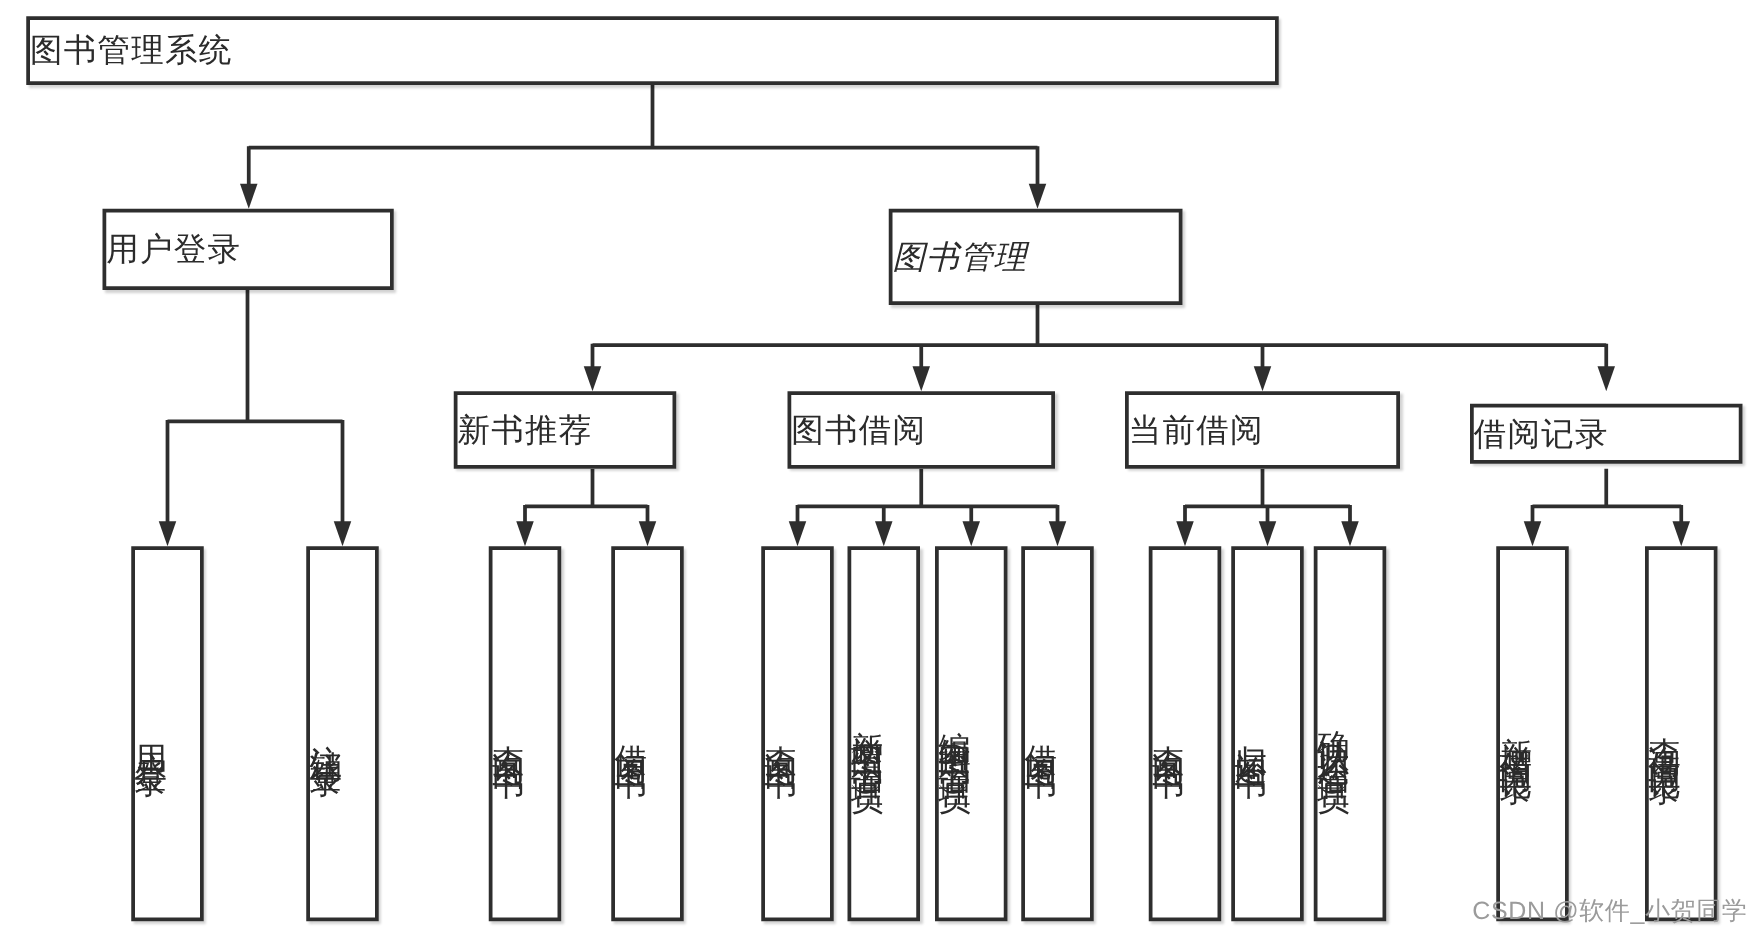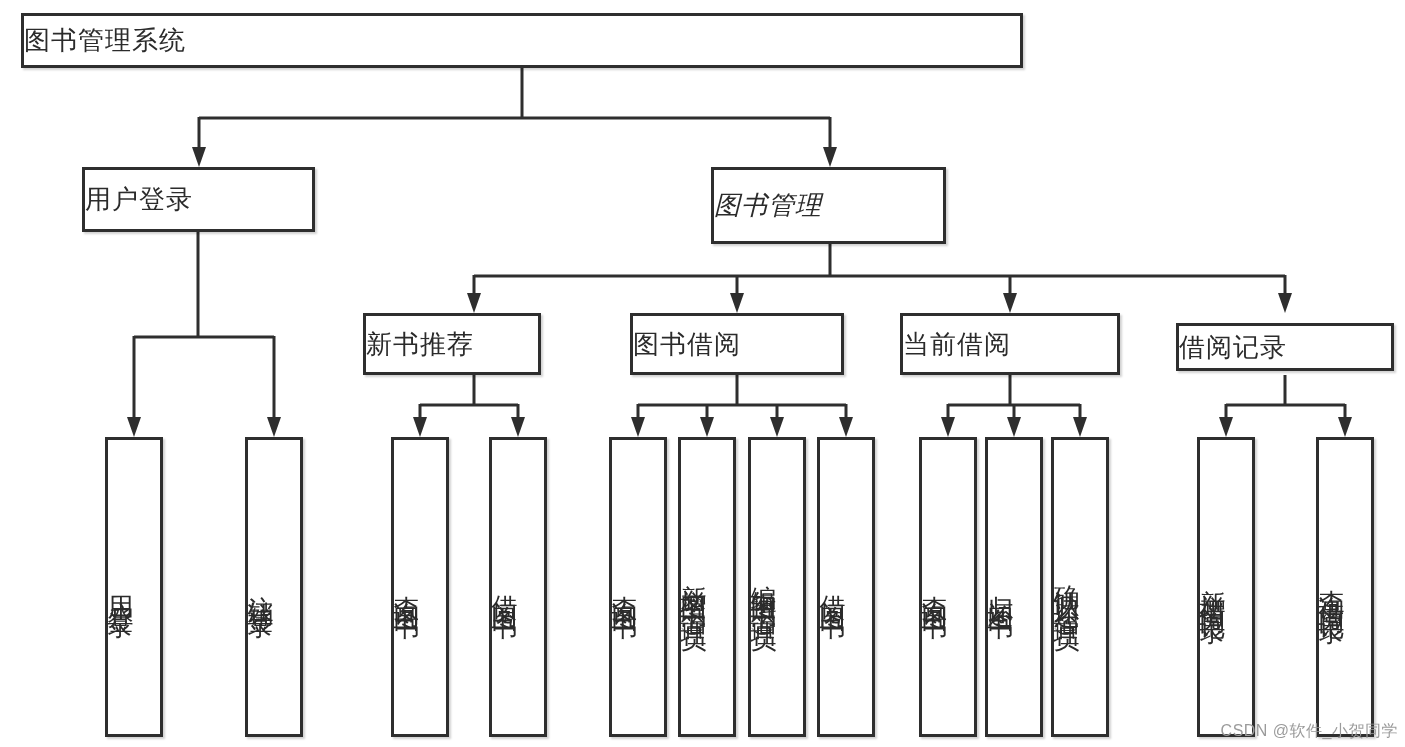--- a/index.html
+++ b/index.html
@@ -32,21 +32,21 @@
     text-orientation:mixed;
     font-size:26px;
     letter-spacing:6px;
     line-height:1;
     white-space:nowrap;
   }
   .node.v.long{align-items:center;justify-content:flex-start;padding-top:8px;}
   .watermark{
     position:absolute;
     right:7px;bottom:5px;
-    font-size:16px;
+    font-size:20px;
     letter-spacing:0.5px;
     color:#9b9b9b;
     white-space:nowrap;
   }
 </style>
 </head>
 <body>
 
 <div class="stage">
 

